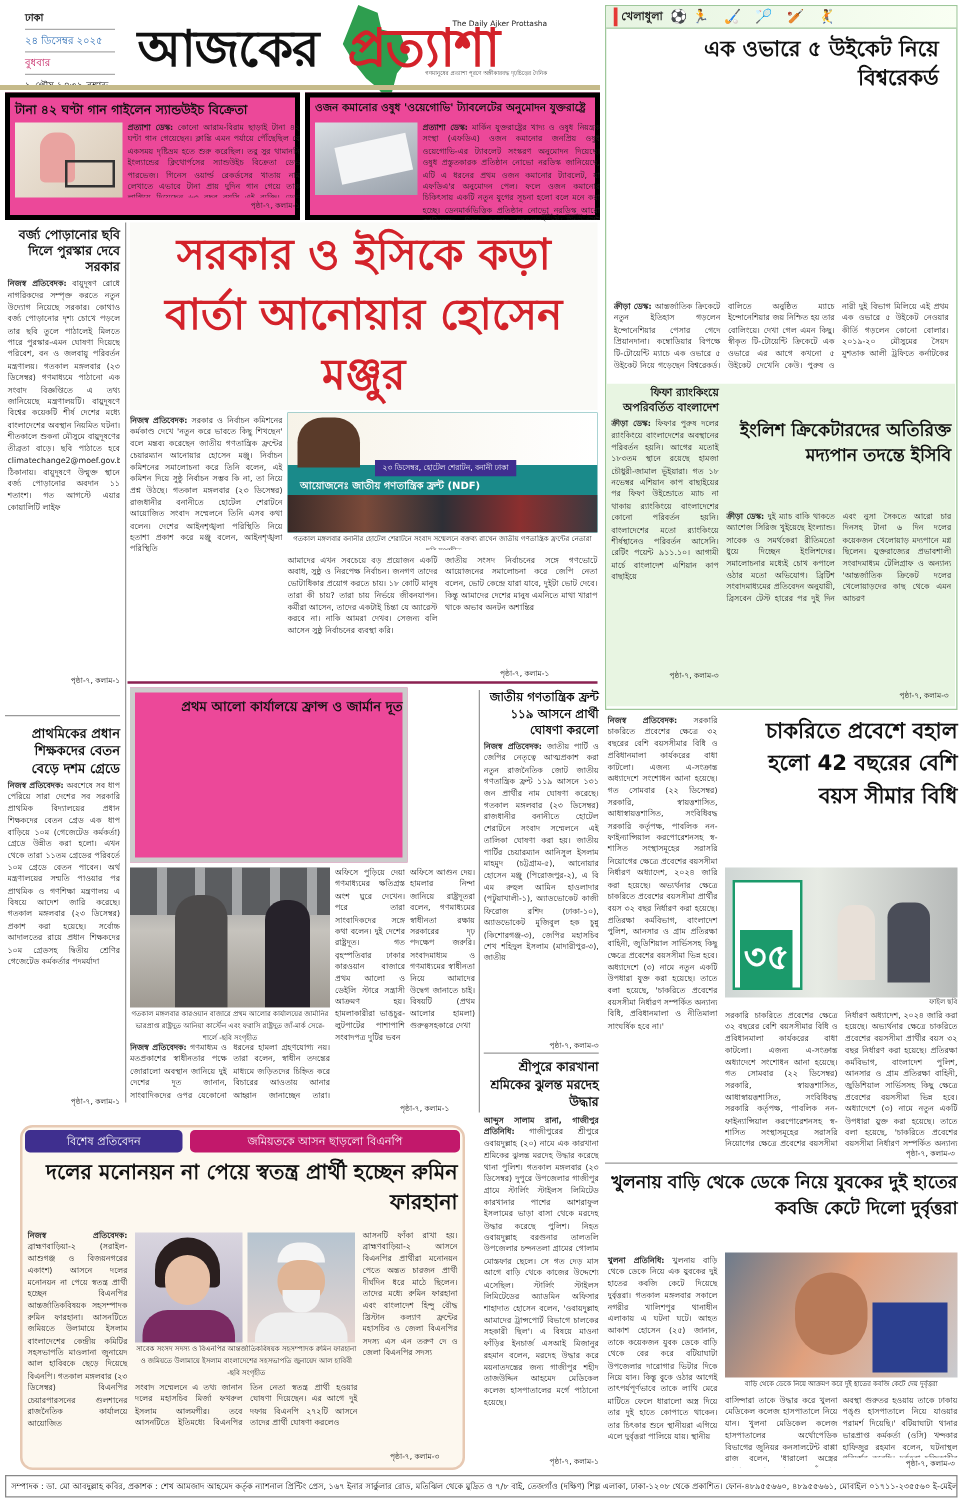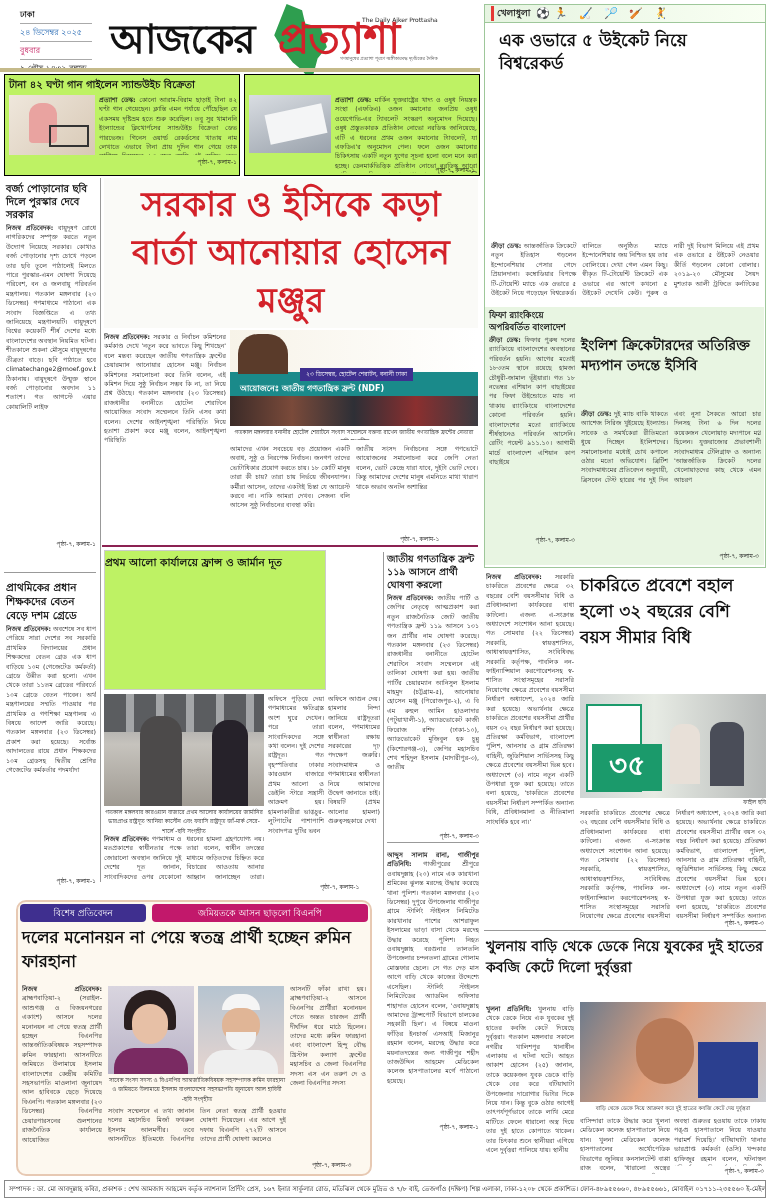--- a/index.html
+++ b/index.html
@@ -1,38 +1,38 @@
 <!DOCTYPE html>
 <html><head>
 <meta charset="utf-8">
 <style>
 *{box-sizing:border-box;margin:0;padding:0}
 body{width:770px;height:1201px;background:#fff;font-family:"DejaVu Sans",sans-serif;color:#111;position:relative;overflow:hidden}
 .abs{position:absolute}
 .body-text{font-size:6.3px;line-height:9.4px;color:#222;text-align:justify;overflow:hidden}
 .body-text b{font-weight:bold}
 .cont{font-size:6px;text-align:right;display:block}
-.h-black{font-family:"DejaVu Sans",sans-serif;font-weight:bold;color:#111;text-align:left}
+.h-black{font-family:"DejaVu Sans",sans-serif;font-weight:bold;color:#111;text-align:right}
 .h-red{font-family:"DejaVu Serif",serif;font-weight:bold;color:#d3222a;text-align:center}
 .photo{position:absolute;overflow:hidden}
 .rule{position:absolute;background:#999}
 
 .date-box{left:20px;top:6px;width:72px;text-align:left;font-size:8px}
 .date-box div{border-bottom:1px solid #aaa;padding:2px 0}
 .date-box .city{font-weight:bold}
 .date-box .eng{color:#2a6cb5}
 .date-box .day{color:#c2185b}
 .logo-black{left:110px;top:8px;font-family:"DejaVu Serif",serif;font-weight:bold;font-size:40px;color:#111;letter-spacing:-1px}
 .logo-red{left:278px;top:6px;font-family:"DejaVu Serif",serif;font-weight:bold;font-size:42px;color:#d3222a;letter-spacing:-1px}
 .map-shape{left:268px;top:4px;width:62px;height:78px;background:#2e9e4f;clip-path:polygon(30% 0,55% 8%,60% 25%,85% 30%,95% 55%,80% 70%,70% 100%,55% 85%,40% 75%,25% 60%,10% 40%,20% 20%)}
 .eng-name{left:362px;top:16px;font-size:6px;color:#222}
 .tagline{left:340px;top:56px;font-size:4.5px;color:#444}
 .green-band{left:0;top:68px;width:480px;height:4px;background:#c5ba8a}
 
-.boxed{position:absolute;border:1px solid #000000;background:#bef264}
+.boxed{position:absolute;border:4px solid #000000;background:#ec4899}
 .box-title{font-weight:bold;font-size:10.5px;padding:2px 4px;color:#111}
 .sports{left:484px;top:4px;width:282px;height:564px;border:1.5px solid #9ec79a;background:#fff}
 .sports-head{height:18px;background:linear-gradient(90deg,#e6f4e1,#f9fff3);border-bottom:1px solid #9ec79a;display:flex;align-items:center;padding-left:6px;gap:6px}
 .sports-tag{font-size:9px;font-weight:bold;color:#222;border-left:3px solid #e53935;padding-left:3px}
 .icons-strip{font-size:11px;letter-spacing:4px;color:#5aa0d8}
 .sports-bottom{background:#e8f5e2}
 .banner-bar{position:absolute;height:18px;border-radius:4px;color:#fff;font-size:9px;display:flex;align-items:center;justify-content:center}
 .footer{left:4px;top:1180px;width:762px;height:18px;border:1px solid #888;font-size:6.5px;display:flex;align-items:center;padding-left:4px;white-space:nowrap;overflow:hidden}
 </style>
 </head>
@@ -56,20 +56,21 @@
   <div class="photo" style="left:4px;top:20px;width:86px;height:60px;background:linear-gradient(135deg,#efe7dc,#d8c9b6)">
     <div style="position:absolute;left:20px;top:8px;width:28px;height:40px;border-radius:12px 12px 4px 4px;background:#e9a3a0"></div>
     <div style="position:absolute;left:40px;top:30px;width:40px;height:22px;border:2px solid #333"></div>
   </div>
   <div class="body-text abs" style="left:94px;top:20px;width:138px;height:60px"><b>প্রত্যাশা ডেস্ক:</b> <span>কোনো আরাম-বিরাম ছাড়াই টানা ৪২ ঘণ্টা গান গেয়েছেন। ক্লান্তি এমন পর্যায়ে পৌঁছেছিল যে একসময় দৃষ্টিভ্রম হতে শুরু করেছিল। তবু সুর থামাননি ইংল্যান্ডের ক্লিথোর্পসের স্যান্ডউইচ বিক্রেতা ডেভ পারভেজ। গিনেস ওয়ার্ল্ড রেকর্ডসের খাতায় নাম লেখাতে এভাবে টানা প্রায় দুদিন গান গেয়ে তাক লাগিয়ে দিয়েছেন ৬৩ বছর বয়সি এই ব্যক্তি। ডেভ পারভেজ যুক্তরাজ্যের শহরে 'ফল টোস্টি' নামের একটি স্যান্ডউইচ দোকানের মালিক। তিনি স্থানীয়ভাবে 'মিস্টার টোস্টি' নামে পরিচিত। গত বুধবার মধ্যরাতে বিশ্বরেকর্ড গড়তে নিজ দোকানেই</span></div>
   <div class="body-text abs" style="left:4px;top:82px;width:228px;height:18px">
       <span class="cont">পৃষ্ঠা-৭, কলাম-১</span>
     </div>
 </div>
 <div class="boxed" style="left:244px;top:74px;width:236px;height:102px">
+  <div class="box-title" style="font-size:8.4px">ওজন কমানোর ওষুধ 'ওয়েগোভি' ট্যাবলেটের অনুমোদন যুক্তরাষ্ট্রে</div>
   <div class="photo" style="left:4px;top:20px;width:82px;height:58px;background:linear-gradient(160deg,#d9dde2,#9aa2ac)">
     <div style="position:absolute;left:18px;top:14px;width:58px;height:30px;background:#f4f5f6;transform:rotate(-12deg)"></div>
   </div>
   <div class="body-text abs" style="left:90px;top:20px;width:142px;height:78px"><b>প্রত্যাশা ডেস্ক:</b> <span>মার্কিন যুক্তরাষ্ট্রের খাদ্য ও ওষুধ নিয়ন্ত্রক সংস্থা (এফডিএ) ওজন কমানোর জনপ্রিয় ওষুধ ওয়েগোভি-এর ট্যাবলেট সংস্করণ অনুমোদন দিয়েছে। ওষুধ প্রস্তুতকারক প্রতিষ্ঠান নোভো নরডিস্ক জানিয়েছে, এটি এ ধরনের প্রথম ওজন কমানোর ট্যাবলেট, যা এফডিএ'র অনুমোদন পেল। ফলে ওজন কমানোর চিকিৎসায় একটি নতুন যুগের সূচনা হলো বলে মনে করা হচ্ছে। ডেনমার্কভিত্তিক প্রতিষ্ঠান নোভো নরডিস্ক আরো জানিয়েছে, দিনে একবার খাওয়ার এই ট্যাবলেটটি ইনজেকশনের একটি সহজ ও সুবিধাজনক বিকল্প,</span></div>
   <span class="cont abs" style="right:4px;top:90px;font-size:6px">পৃষ্ঠা-৭, কলাম-১</span>
 </div>
 
 <div class="abs" style="left:6px;top:182px;width:90px;height:364px">
   <div class="h-black" style="font-size:10px;line-height:13px">বর্জ্য পোড়ানোর ছবি দিলে পুরস্কার দেবে সরকার</div>
   <div class="body-text" style="height:316px;margin-top:2px"><b>নিজস্ব প্রতিবেদক:</b> <span>বায়ুদূষণ রোধে নাগরিকদের সম্পৃক্ত করতে নতুন উদ্যোগ নিয়েছে সরকার। কোথাও বর্জ্য পোড়ানোর দৃশ্য চোখে পড়লে তার ছবি তুলে পাঠালেই মিলতে পারে পুরস্কার-এমন ঘোষণা দিয়েছে পরিবেশ, বন ও জলবায়ু পরিবর্তন মন্ত্রণালয়। গতকাল মঙ্গলবার (২৩ ডিসেম্বর) গণমাধ্যমে পাঠানো এক সংবাদ বিজ্ঞপ্তিতে এ তথ্য জানিয়েছে মন্ত্রণালয়টি। বায়ুদূষণে বিশ্বের কয়েকটি শীর্ষ দেশের মধ্যে বাংলাদেশের অবস্থান নিয়মিত ঘটনা। শীতকালে শুকনা মৌসুমে বায়ুদূষণের তীব্রতা বাড়ে। ছবি পাঠাতে হবে climatechange2@moef.gov.bd ঠিকানায়। বায়ুদূষণে উন্মুক্ত স্থানে বর্জ্য পোড়ানোর অবদান ১১ শতাংশ। গত আগস্টে এয়ার কোয়ালিটি লাইফ</span></div>
@@ -136,31 +137,32 @@
 <div class="rule" style="left:383px;top:552px;width:1px;height:338px"></div>
 
 <div class="abs" style="left:387px;top:552px;width:92px;height:282px">
   <div class="h-black" style="font-size:9.5px;line-height:13px">জাতীয় গণতান্ত্রিক ফ্রন্ট ১১৯ আসনে প্রার্থী ঘোষণা করলো</div>
   <div class="body-text" style="height:238px;margin-top:2px"><b>নিজস্ব প্রতিবেদক:</b> <span>জাতীয় পার্টি ও জেপির নেতৃত্বে আত্মপ্রকাশ করা নতুন রাজনৈতিক জোট জাতীয় গণতান্ত্রিক ফ্রন্ট ১১৯ আসনে ১৩১ জন প্রার্থীর নাম ঘোষণা করেছে। গতকাল মঙ্গলবার (২৩ ডিসেম্বর) রাজধানীর বনানীতে হোটেল শেরাটনে সংবাদ সম্মেলনে এই তালিকা ঘোষণা করা হয়। জাতীয় পার্টির চেয়ারম্যান আনিসুল ইসলাম মাহমুদ (চট্টগ্রাম-৫), আনোয়ার হোসেন মঞ্জু (পিরোজপুর-২), এ বি এম রুহুল আমিন হাওলাদার (পটুয়াখালী-১), অ্যাডভোকেট কাজী ফিরোজ রশিদ (ঢাকা-১০), অ্যাডভোকেট মুজিবুল হক চুন্নু (কিশোরগঞ্জ-৩), জেপির মহাসচিব শেখ শহিদুল ইসলাম (মাদারীপুর-৩), জাতীয়</span></div>
   <span class="cont">পৃষ্ঠা-৭, কলাম-৩</span>
 </div>
 <div class="rule" style="left:387px;top:842px;width:92px;height:1px"></div>
 
 <div class="abs" style="left:387px;top:848px;width:92px;height:326px">
+  <div class="h-black" style="font-size:10px;line-height:14px">শ্রীপুরে কারখানা শ্রমিকের ঝুলন্ত মরদেহ উদ্ধার</div>
   <div class="body-text" style="height:272px;margin-top:2px"><b>আব্দুস সালাম রানা, গাজীপুর প্রতিনিধি:</b> <span>গাজীপুরের শ্রীপুরে ওবায়দুল্লাহ (২০) নামে এক কারখানা শ্রমিকের ঝুলন্ত মরদেহ উদ্ধার করেছে থানা পুলিশ। গতকাল মঙ্গলবার (২৩ ডিসেম্বর) দুপুরে উপজেলার গাজীপুর গ্রামে স্টার্লিং স্টাইলস লিমিটেড কারখানার পাশের আশরাফুল ইসলামের ভাড়া বাসা থেকে মরদেহ উদ্ধার করেছে পুলিশ। নিহত ওবায়দুল্লাহ বরগুনার তালতলি উপজেলার চন্দনতলা গ্রামের গোলাম মোস্তফার ছেলে। সে গত দেড় মাস আগে বাড়ি থেকে কাজের উদ্দেশ্যে এসেছিল। স্টার্লিং স্টাইলস লিমিটেডের অ্যাডমিন অফিসার শাহাদাত হোসেন বলেন, 'ওবায়দুল্লাহ আমাদের ট্রান্সপোর্ট বিভাগে চালকের সহকারী ছিল'। এ বিষয়ে মাওনা ফাঁড়ির ইনচার্জ এসআই মিজানুর রহমান বলেন, মরদেহ উদ্ধার করে ময়নাতদন্তের জন্য গাজীপুর শহীদ তাজউদ্দিন আহমেদ মেডিকেল কলেজ হাসপাতালের মর্গে পাঠানো হয়েছে।</span></div>
   <span class="cont">পৃষ্ঠা-৭, কলাম-১</span>
 </div>
 
 <div class="body-text abs" style="left:486px;top:572px;width:88px;height:352px"><b>নিজস্ব প্রতিবেদক:</b> <span>সরকারি চাকরিতে প্রবেশের ক্ষেত্রে ৩২ বছরের বেশি বয়সসীমার বিধি ও প্রবিধানমালা কার্যকরের বাধা কাটলো। এজন্য এ-সংক্রান্ত অধ্যাদেশে সংশোধন আনা হয়েছে। গত সোমবার (২২ ডিসেম্বর) সরকারি, স্বায়ত্তশাসিত, আধাস্বায়ত্তশাসিত, সংবিধিবদ্ধ সরকারি কর্তৃপক্ষ, পাবলিক নন-ফাইন্যান্সিয়াল করপোরেশনসহ স্ব-শাসিত সংস্থাসমূহের সরাসরি নিয়োগের ক্ষেত্রে প্রবেশের বয়সসীমা নির্ধারণ অধ্যাদেশ, ২০২৪ জারি করা হয়েছে। অভ্যর্থনার ক্ষেত্রে চাকরিতে প্রবেশের বয়সসীমা প্রার্থীর বয়স ৩২ বছর নির্ধারণ করা হয়েছে। প্রতিরক্ষা কর্মবিভাগ, বাংলাদেশ পুলিশ, আনসার ও গ্রাম প্রতিরক্ষা বাহিনী, জুডিশিয়াল সার্ভিসসহ কিছু ক্ষেত্রে প্রবেশের বয়সসীমা ভিন্ন হবে। অধ্যাদেশে (৩) নামে নতুন একটি উপধারা যুক্ত করা হয়েছে। তাতে বলা হয়েছে, 'চাকরিতে প্রবেশের বয়সসীমা নির্ধারণ সম্পর্কিত অন্যান্য বিধি, প্রবিধানমালা ও নীতিমালা সাংঘর্ষিক হবে না।'</span></div>
 <div class="abs" style="left:580px;top:572px;width:186px;height:116px">
-  <div class="h-black" style="font-size:17px;line-height:26px">চাকরিতে প্রবেশে বহাল হলো ৩২ বছরের বেশি বয়স সীমার বিধি</div>
+  <div class="h-black" style="font-size:17px;line-height:26px">চাকরিতে প্রবেশে বহাল হলো 42 বছরের বেশি বয়স সীমার বিধি</div>
 </div>
 <div class="photo" style="left:580px;top:694px;width:186px;height:104px;background:linear-gradient(90deg,#cfd6d4,#e7ebe4 40%,#b6b9b8)">
   <div style="position:absolute;left:6px;top:10px;width:56px;height:88px;background:#fff;border:2px solid #1b9a6b"></div>
-  <div style="position:absolute;left:12px;top:50px;font-size:28px;font-weight:bold;color:#fff;background:#1b9a6b;padding:0 17px">৩৫</div>
+  <div style="position:absolute;left:12px;top:50px;font-size:28px;font-weight:bold;color:#fff;background:#1b9a6b;padding:0 3px">৩৫</div>
   <div style="position:absolute;left:90px;top:30px;width:30px;height:60px;border-radius:12px 12px 0 0;background:#e8e0d8"></div>
   <div style="position:absolute;left:130px;top:28px;width:34px;height:64px;border-radius:12px 12px 0 0;background:#4a4d58"></div>
 </div>
 <div class="body-text abs" style="left:700px;top:798px;width:66px;height:10px;font-size:5.6px;text-align:right">ফাইল ছবি</div>
 <div class="body-text abs" style="left:580px;top:808px;width:186px;height:118px;column-count:2;column-gap:6px"><span>সরকারি চাকরিতে প্রবেশের ক্ষেত্রে ৩২ বছরের বেশি বয়সসীমার বিধি ও প্রবিধানমালা কার্যকরের বাধা কাটলো। এজন্য এ-সংক্রান্ত অধ্যাদেশে সংশোধন আনা হয়েছে। গত সোমবার (২২ ডিসেম্বর) সরকারি, স্বায়ত্তশাসিত, আধাস্বায়ত্তশাসিত, সংবিধিবদ্ধ সরকারি কর্তৃপক্ষ, পাবলিক নন-ফাইন্যান্সিয়াল করপোরেশনসহ স্ব-শাসিত সংস্থাসমূহের সরাসরি নিয়োগের ক্ষেত্রে প্রবেশের বয়সসীমা নির্ধারণ অধ্যাদেশ, ২০২৪ জারি করা হয়েছে। অভ্যর্থনার ক্ষেত্রে চাকরিতে প্রবেশের বয়সসীমা প্রার্থীর বয়স ৩২ বছর নির্ধারণ করা হয়েছে। প্রতিরক্ষা কর্মবিভাগ, বাংলাদেশ পুলিশ, আনসার ও গ্রাম প্রতিরক্ষা বাহিনী, জুডিশিয়াল সার্ভিসসহ কিছু ক্ষেত্রে প্রবেশের বয়সসীমা ভিন্ন হবে। অধ্যাদেশে (৩) নামে নতুন একটি উপধারা যুক্ত করা হয়েছে। তাতে বলা হয়েছে, 'চাকরিতে প্রবেশের বয়সসীমা নির্ধারণ সম্পর্কিত অন্যান্য বিধি, প্রবিধানমালা ও নীতিমালা সাংঘর্ষিক হবে না।'</span></div>
 <span class="cont abs" style="right:6px;top:918px;font-size:6px">পৃষ্ঠা-৭, কলাম-৩</span>
 <div class="rule" style="left:484px;top:930px;width:282px;height:1px"></div>
 
 <div class="abs" style="left:486px;top:936px;width:280px;height:64px">
   <div class="h-black" style="font-size:14px;line-height:21px">খুলনায় বাড়ি থেকে ডেকে নিয়ে যুবকের দুই হাতের কবজি কেটে দিলো দুর্বৃত্তরা</div>

